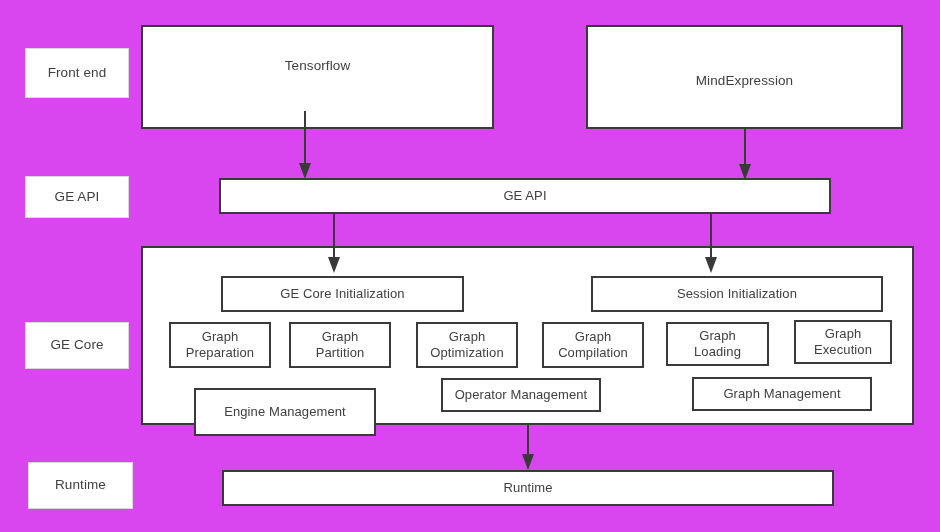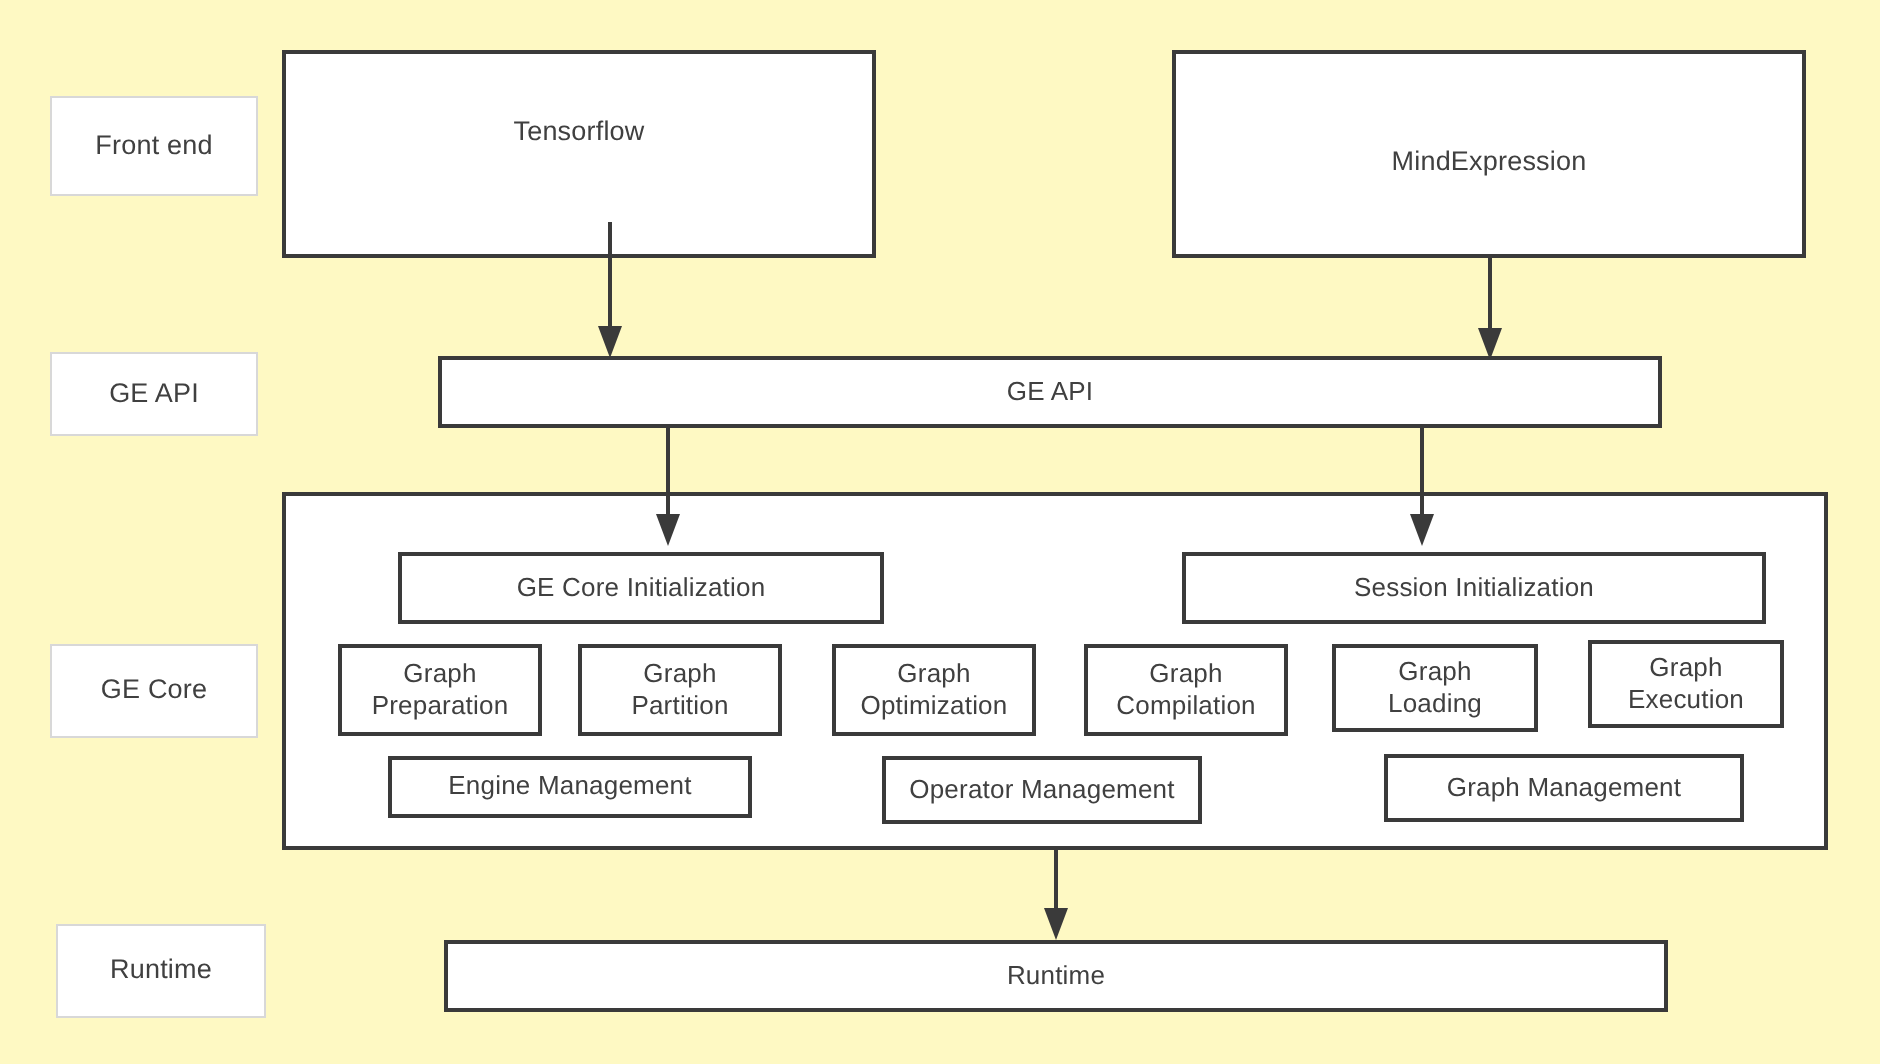--- a/index.html
+++ b/index.html
@@ -5,21 +5,21 @@
 <style>
   html, body {
     margin: 0;
     padding: 0;
     background: #000000;
   }
   #canvas {
     position: relative;
     width: 940px;
     height: 532px;
-    background: #fef9c3;
+    background: #d946ef;
     font-family: "Liberation Sans", sans-serif;
     overflow: hidden;
   }
   .box {
     position: absolute;
     background: #ffffff;
     border: 2px solid #3a3a3a;
     box-sizing: border-box;
     display: flex;
     align-items: center;
@@ -67,36 +67,36 @@
   </div>
 
   <div class="box stage-label" style="left:25px; top:322px; width:104px; height:47px;">
     <span>GE Core</span>
   </div>
 
   <div class="box stage-label" style="left:28px; top:462px; width:105px; height:47px;">
     <span>Runtime</span>
   </div>
 
-  <div class="box container" style="left:141px; top:25px; width:297px; height:104px;">
+  <div class="box container" style="left:141px; top:25px; width:353px; height:104px;">
     <div class="caption" style="top:31px;">Tensorflow</div>
   </div>
 
   <div class="box container" style="left:586px; top:25px; width:317px; height:104px;">
     <div class="caption" style="top:46px;">MindExpression</div>
   </div>
 
   <div class="box" style="left:219px; top:178px; width:612px; height:36px;">
     <span>GE API</span>
   </div>
 
   <div class="box container" style="left:141px; top:246px; width:773px; height:179px;">
 
     
-    <div class="box" style="left:56px; top:28px; width:243px; height:36px;">
+    <div class="box" style="left:78px; top:28px; width:243px; height:36px;">
       <span>GE Core Initialization</span>
     </div>
     <div class="box" style="left:448px; top:28px; width:292px; height:36px;">
       <span>Session Initialization</span>
     </div>
 
     
     <div class="box" style="left:26px; top:74px; width:102px; height:46px;">
       <span>Graph
 Preparation</span>
@@ -116,21 +116,21 @@
     <div class="box" style="left:523px; top:74px; width:103px; height:44px;">
       <span>Graph
 Loading</span>
     </div>
     <div class="box" style="left:651px; top:72px; width:98px; height:44px;">
       <span>Graph
 Execution</span>
     </div>
 
     
-    <div class="box" style="left:51px; top:130px; width:182px; height:31px;">
+    <div class="box" style="left:51px; top:140px; width:182px; height:48px;">
       <span>Engine Management</span>
     </div>
     <div class="box" style="left:298px; top:130px; width:160px; height:34px;text-align:center;">
       <span>Operator Management</span>
     </div>
     <div class="box" style="left:549px; top:129px; width:180px; height:34px;text-align:center;">
       <span>Graph Management</span>
     </div>
   </div>
 

